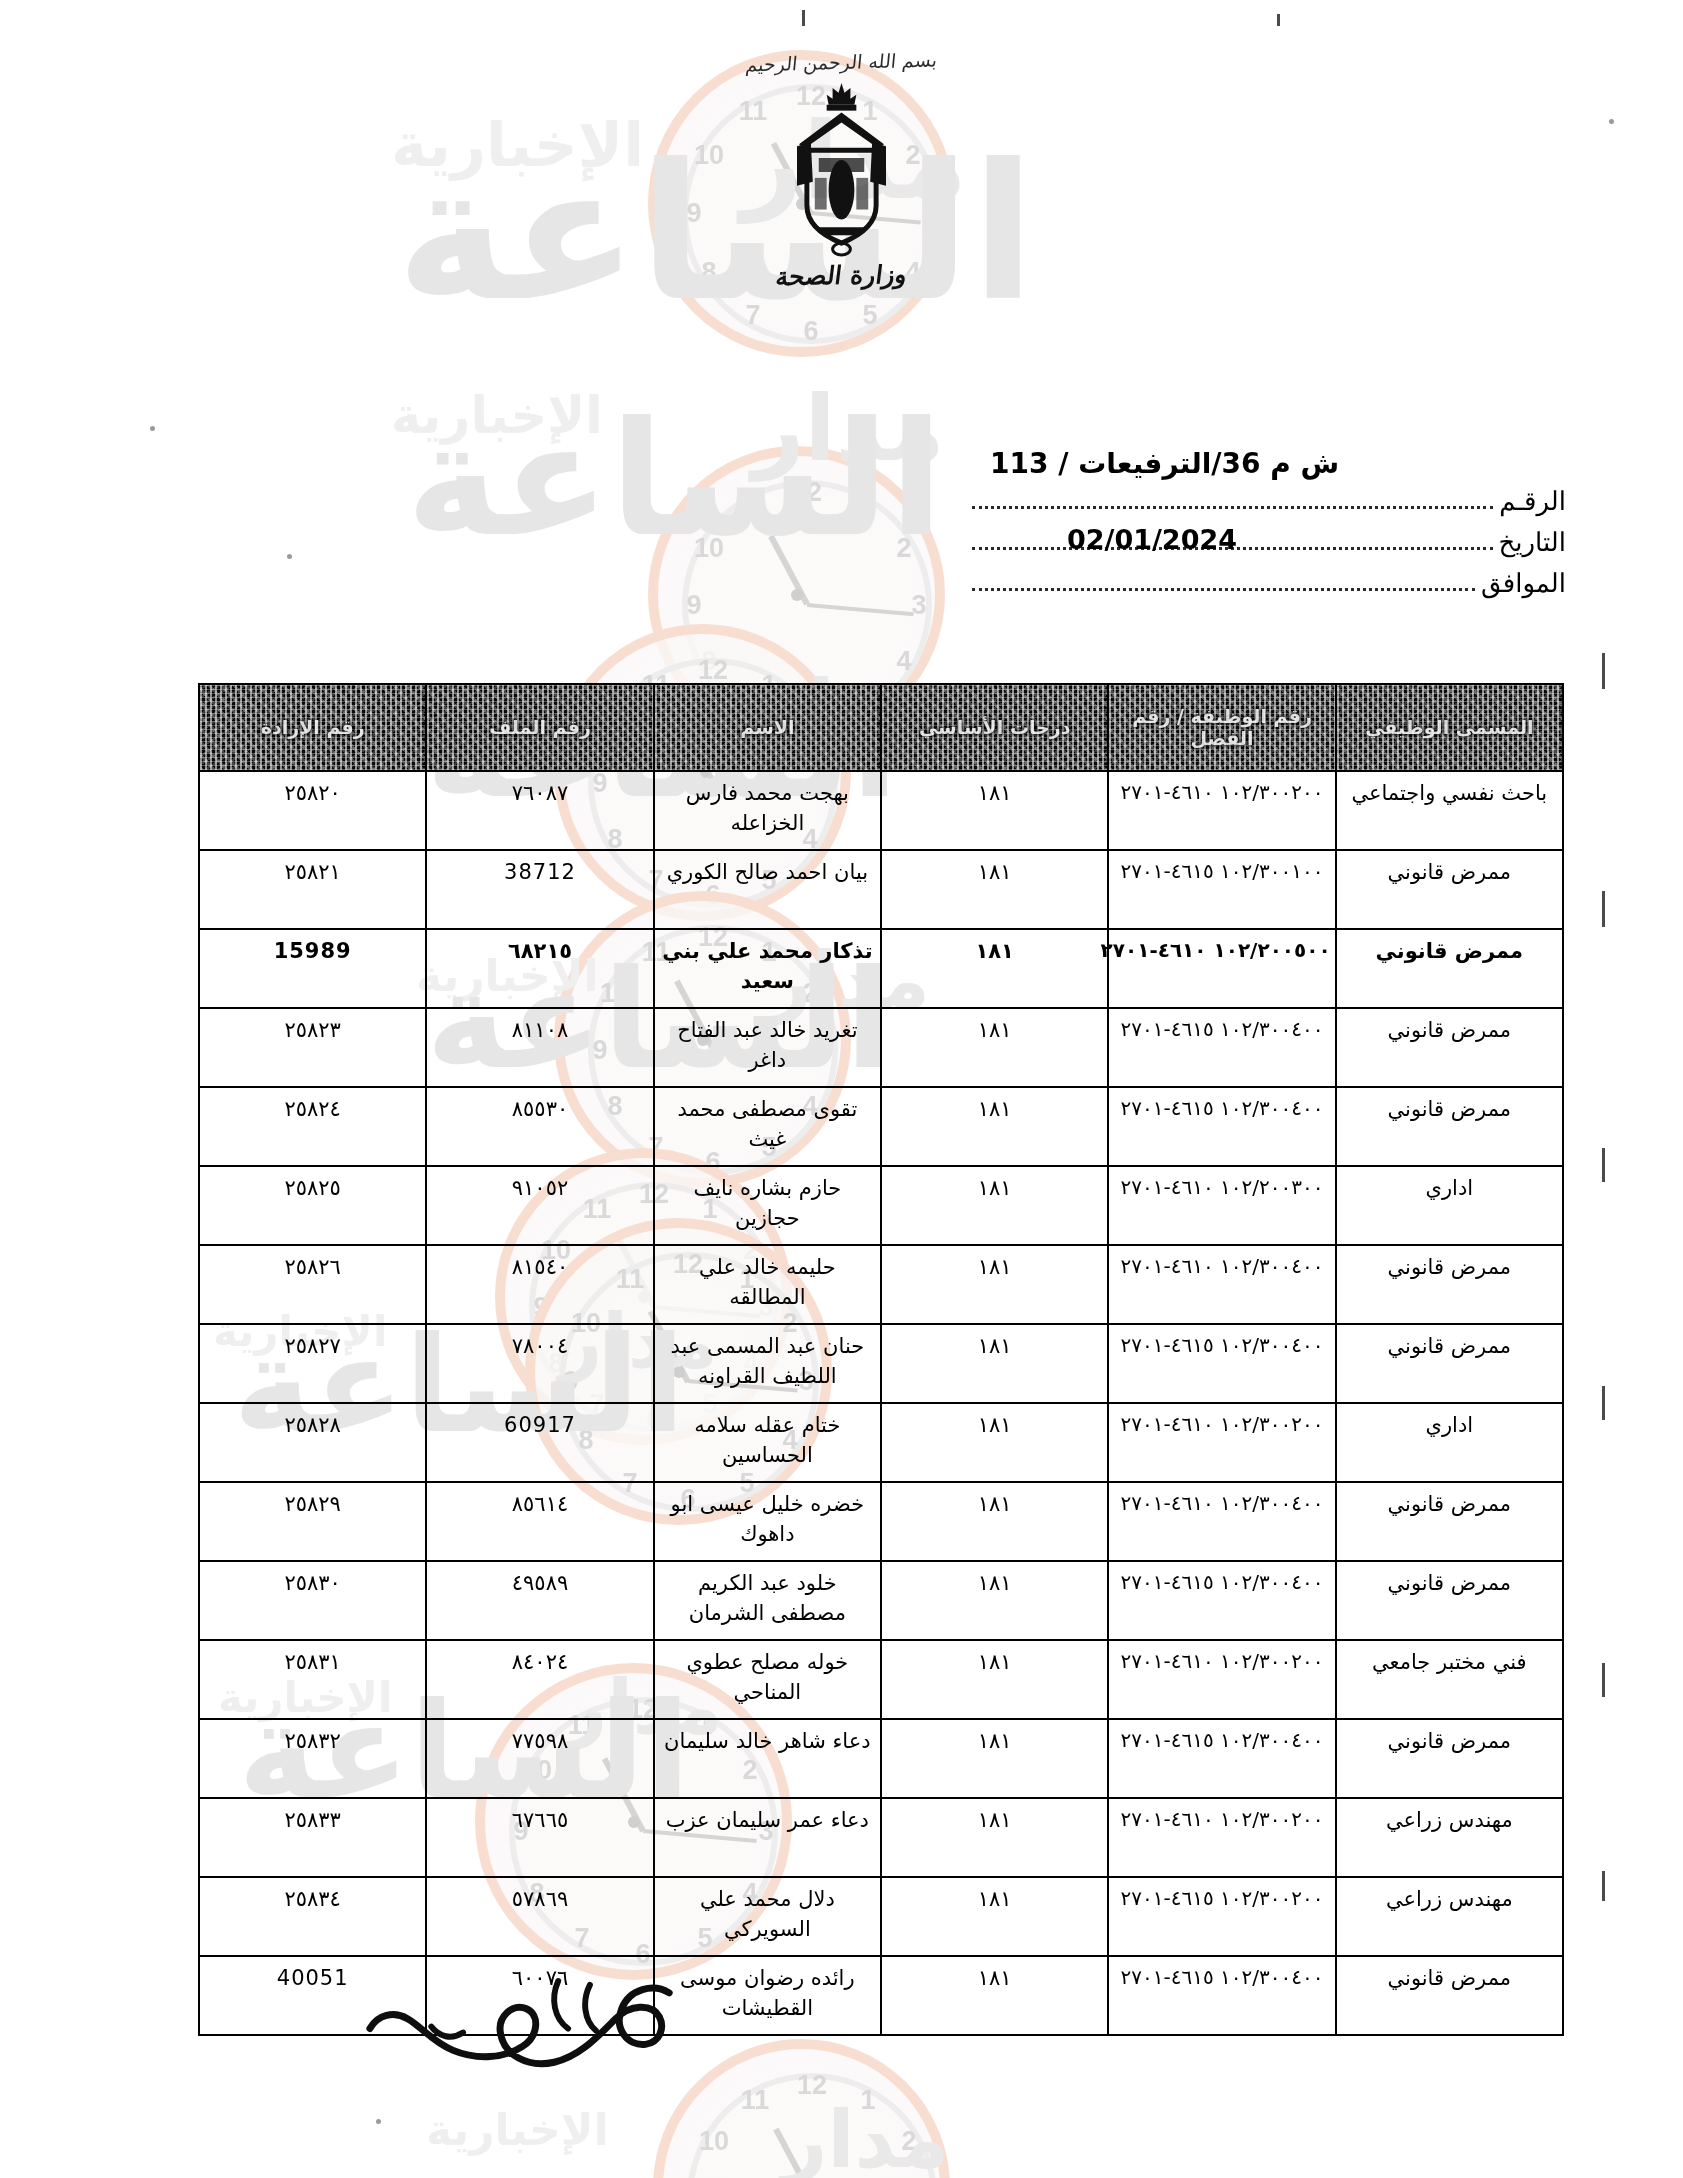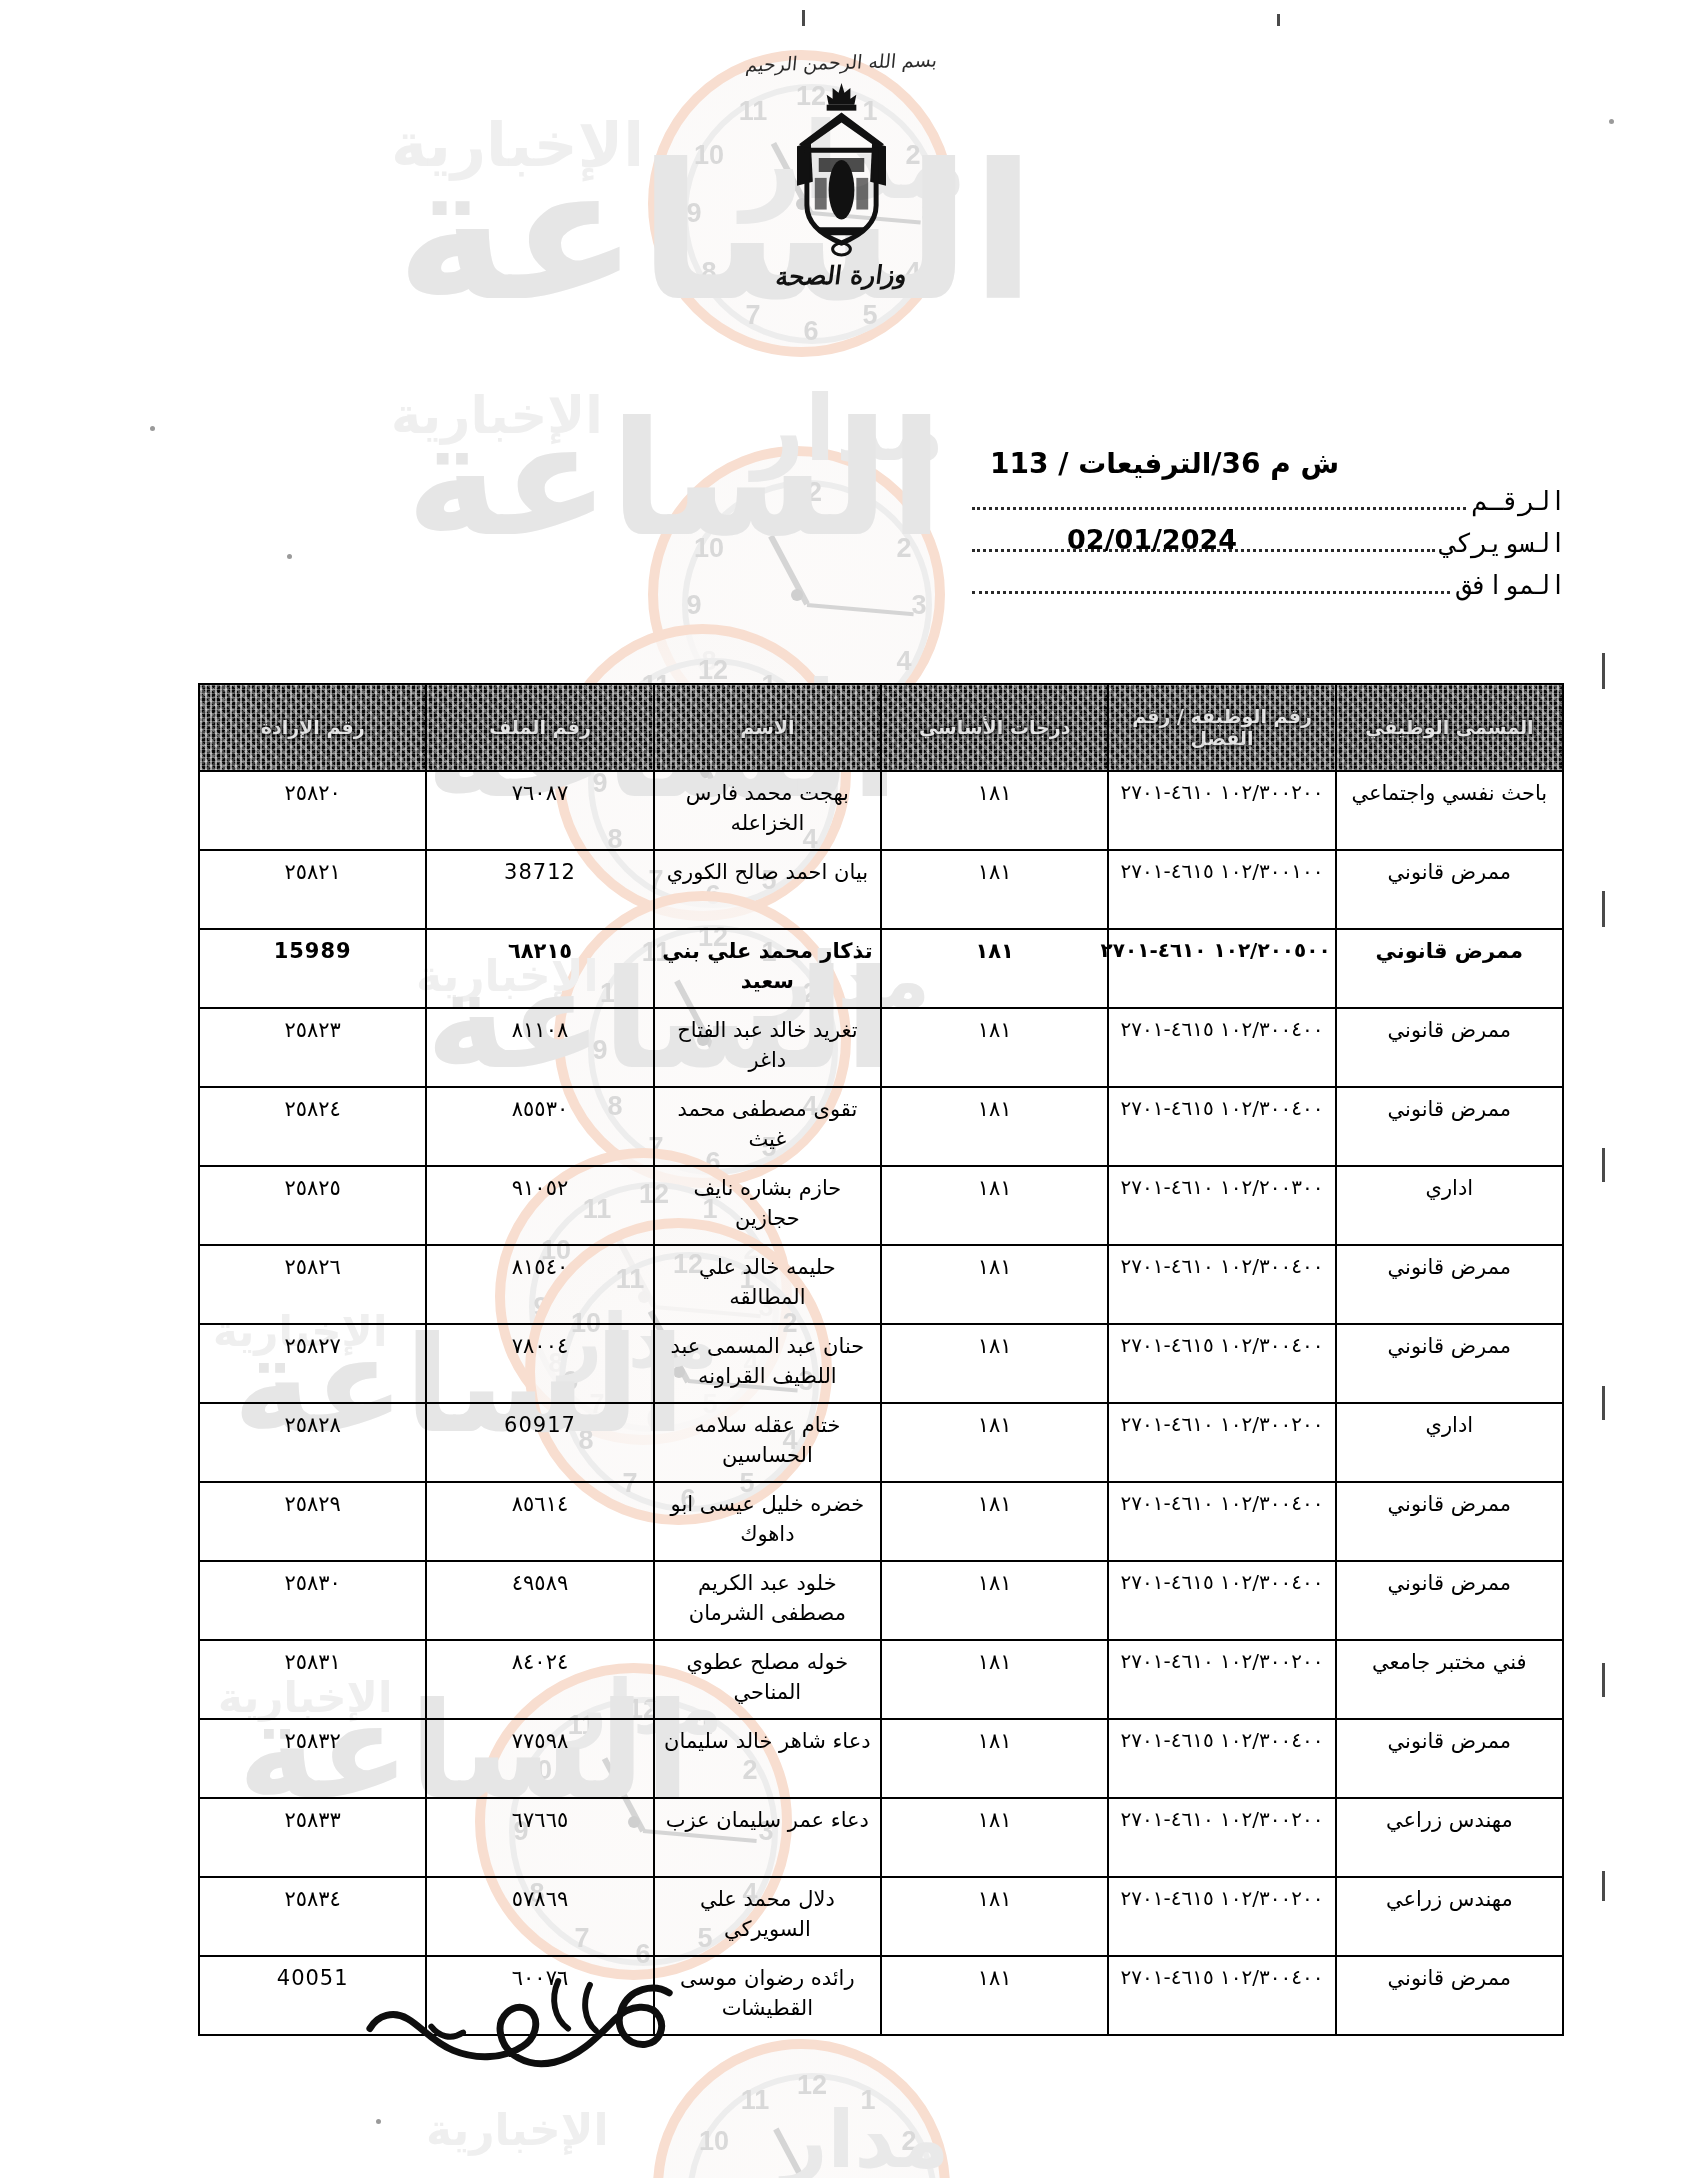--- a/index.html
+++ b/index.html
@@ -62,21 +62,21 @@
     direction:rtl;
   }
   .meta-doc-no{
     text-align:left;font-size:28px;font-weight:700;margin:0 0 6px 0;
     font-family:"DejaVu Sans",sans-serif;padding-left:117px;
   }
   .meta-row{
     display:flex;align-items:flex-end;gap:6px;margin-bottom:10px;
   }
   .meta-label{
-    font-size:26px;font-family:Liberation Mono, monospace;
+    font-size:26px;font-family:Liberation Serif, serif;
     white-space:nowrap;flex:0 0 auto;letter-spacing:2px;
   }
   .dots{
     flex:1 1 auto;border-bottom:3px dotted #2a2a2a;height:0;margin-bottom:8px;
     margin-left:99px;
   }
   .meta-value{
     position:absolute;font-size:27px;font-weight:700;font-family:"DejaVu Sans",sans-serif;
   }
   .date-value{left:194px;top:77px;}
@@ -347,21 +347,21 @@
 
     <div class="meta">
       <div class="meta-doc-no">ش م 36/الترفيعات / 113</div>
 
       <div class="meta-row">
         <span class="meta-label">الرقـم</span>
         <span class="dots"></span>
       </div>
 
       <div class="meta-row">
-        <span class="meta-label">السويركي</span>
+        <span class="meta-label">التاريخ</span>
         <span class="dots"></span>
       </div>
 
       <div class="meta-row">
         <span class="meta-label">الموافق</span>
         <span class="dots"></span>
       </div>
 
       <div class="meta-value date-value">02/01/2024</div>
     </div>

